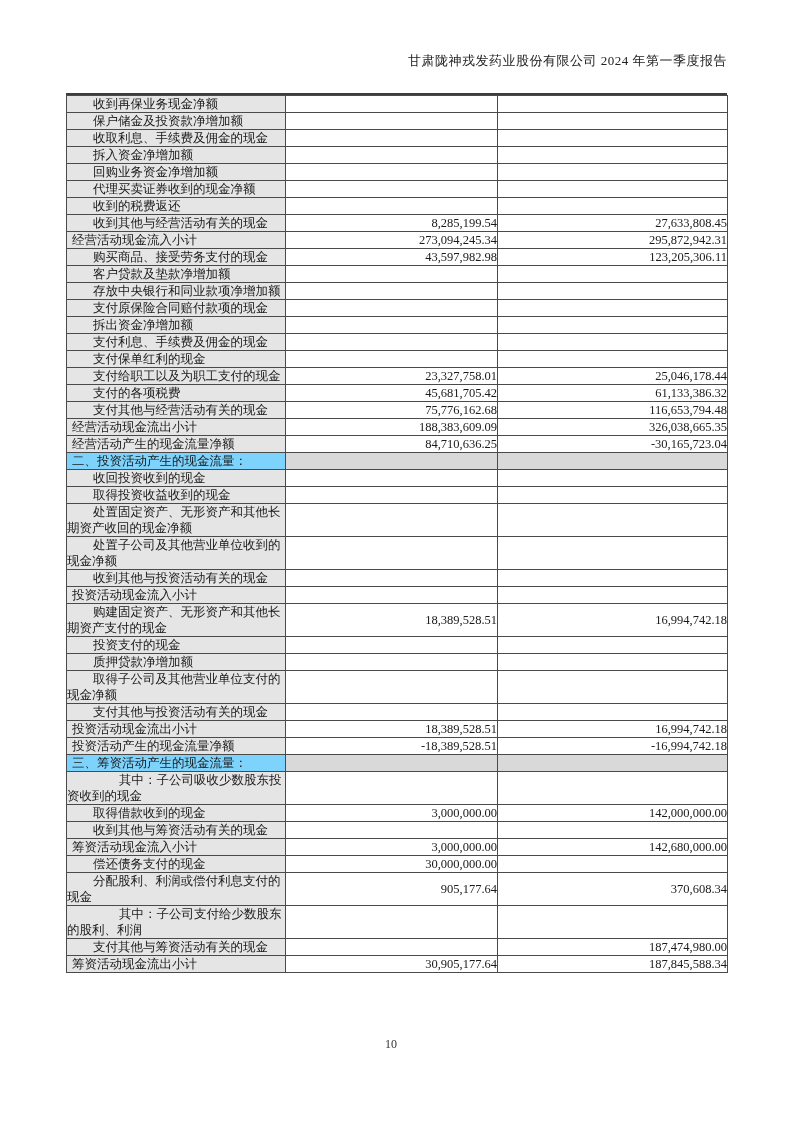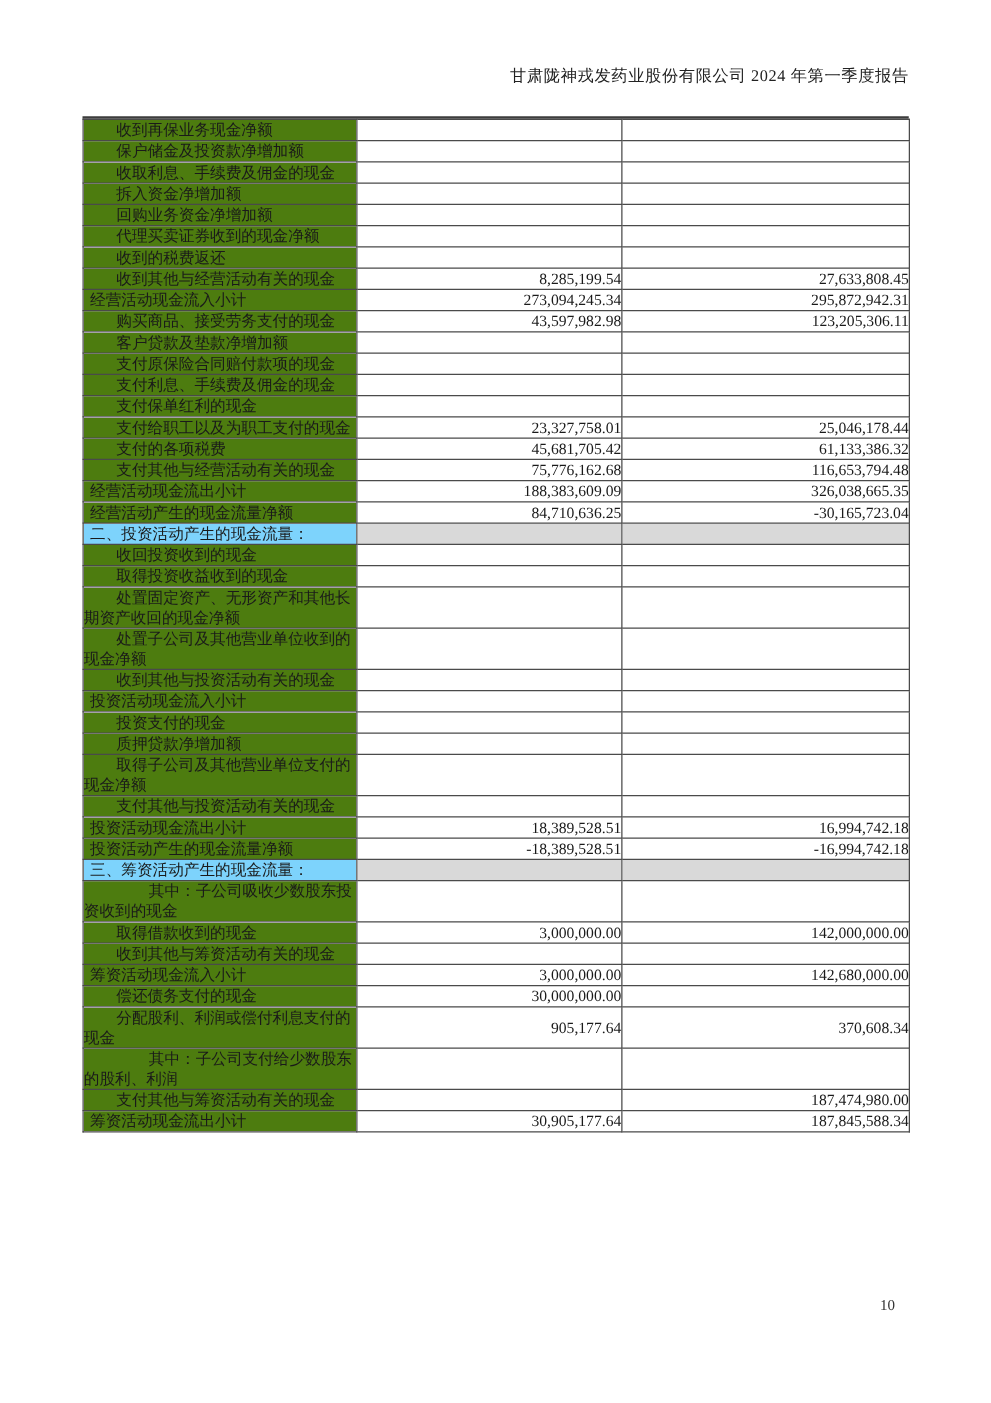--- a/index.html
+++ b/index.html
@@ -29,42 +29,42 @@
   }
   table.cashflow td {
     border: 1px solid #4a4a4a;
     font-size: 12.5px;
     line-height: 16px;
     vertical-align: middle;
     padding: 0;
     overflow: hidden;
   }
   td.label-cell {
-    background: #4d7c0f;
+    background: #e5e5e5;
     text-align: left;
     word-break: break-all;
     padding: 1px 2px 1px 0;
   }
   tr.detail   td.label-cell { text-indent: 26px; }
   tr.sub2     td.label-cell { text-indent: 52px; }
   tr.subtotal td.label-cell { text-indent: 5px; }
   tr.section  td.label-cell { text-indent: 5px; }
   tr.section td { background: #7dd3fc; }
   td.value-cell {
     background: #ffffff;
     text-align: right;
     padding: 1px 9px 1px 2px;
     font-size: 12.5px;
   }
   tr.section td.value-cell { background: #d9d9d9; }
   .page-number {
     position: absolute;
     top: 1037px;
     left: 66px; width: 650px;
-    text-align: right;
+    text-align: center;
     font-size: 12px;
     color: #333;
   }
 </style>
 </head>
 <body>
 
 <div class="page-header">
   <span>甘肃陇神戎发药业股份有限公司 2024 年第一季度报告</span>
 </div>
@@ -125,21 +125,31 @@
         <td class="label-cell">购买商品、接受劳务支付的现金</td>
         <td class="value-cell">43,597,982.98</td>
         <td class="value-cell">123,205,306.11</td>
       </tr>
       <tr class="detail">
         <td class="label-cell">客户贷款及垫款净增加额</td>
         <td class="value-cell"></td>
         <td class="value-cell"></td>
       </tr>
       <tr class="detail">
+        <td class="label-cell">存放中央银行和同业款项净增加额</td>
+        <td class="value-cell"></td>
+        <td class="value-cell"></td>
+      </tr>
+      <tr class="detail">
         <td class="label-cell">支付原保险合同赔付款项的现金</td>
+        <td class="value-cell"></td>
+        <td class="value-cell"></td>
+      </tr>
+      <tr class="detail">
+        <td class="label-cell">拆出资金净增加额</td>
         <td class="value-cell"></td>
         <td class="value-cell"></td>
       </tr>
       <tr class="detail">
         <td class="label-cell">支付利息、手续费及佣金的现金</td>
         <td class="value-cell"></td>
         <td class="value-cell"></td>
       </tr>
       <tr class="detail">
         <td class="label-cell">支付保单红利的现金</td>
@@ -198,20 +208,25 @@
       </tr>
       <tr class="detail">
         <td class="label-cell">收到其他与投资活动有关的现金</td>
         <td class="value-cell"></td>
         <td class="value-cell"></td>
       </tr>
       <tr class="subtotal">
         <td class="label-cell">投资活动现金流入小计</td>
         <td class="value-cell"></td>
         <td class="value-cell"></td>
+      </tr>
+      <tr class="detail">
+        <td class="label-cell">购建固定资产、无形资产和其他长期资产支付的现金</td>
+        <td class="value-cell">18,389,528.51</td>
+        <td class="value-cell">16,994,742.18</td>
       </tr>
       <tr class="detail">
         <td class="label-cell">投资支付的现金</td>
         <td class="value-cell"></td>
         <td class="value-cell"></td>
       </tr>
       <tr class="detail">
         <td class="label-cell">质押贷款净增加额</td>
         <td class="value-cell"></td>
         <td class="value-cell"></td>

